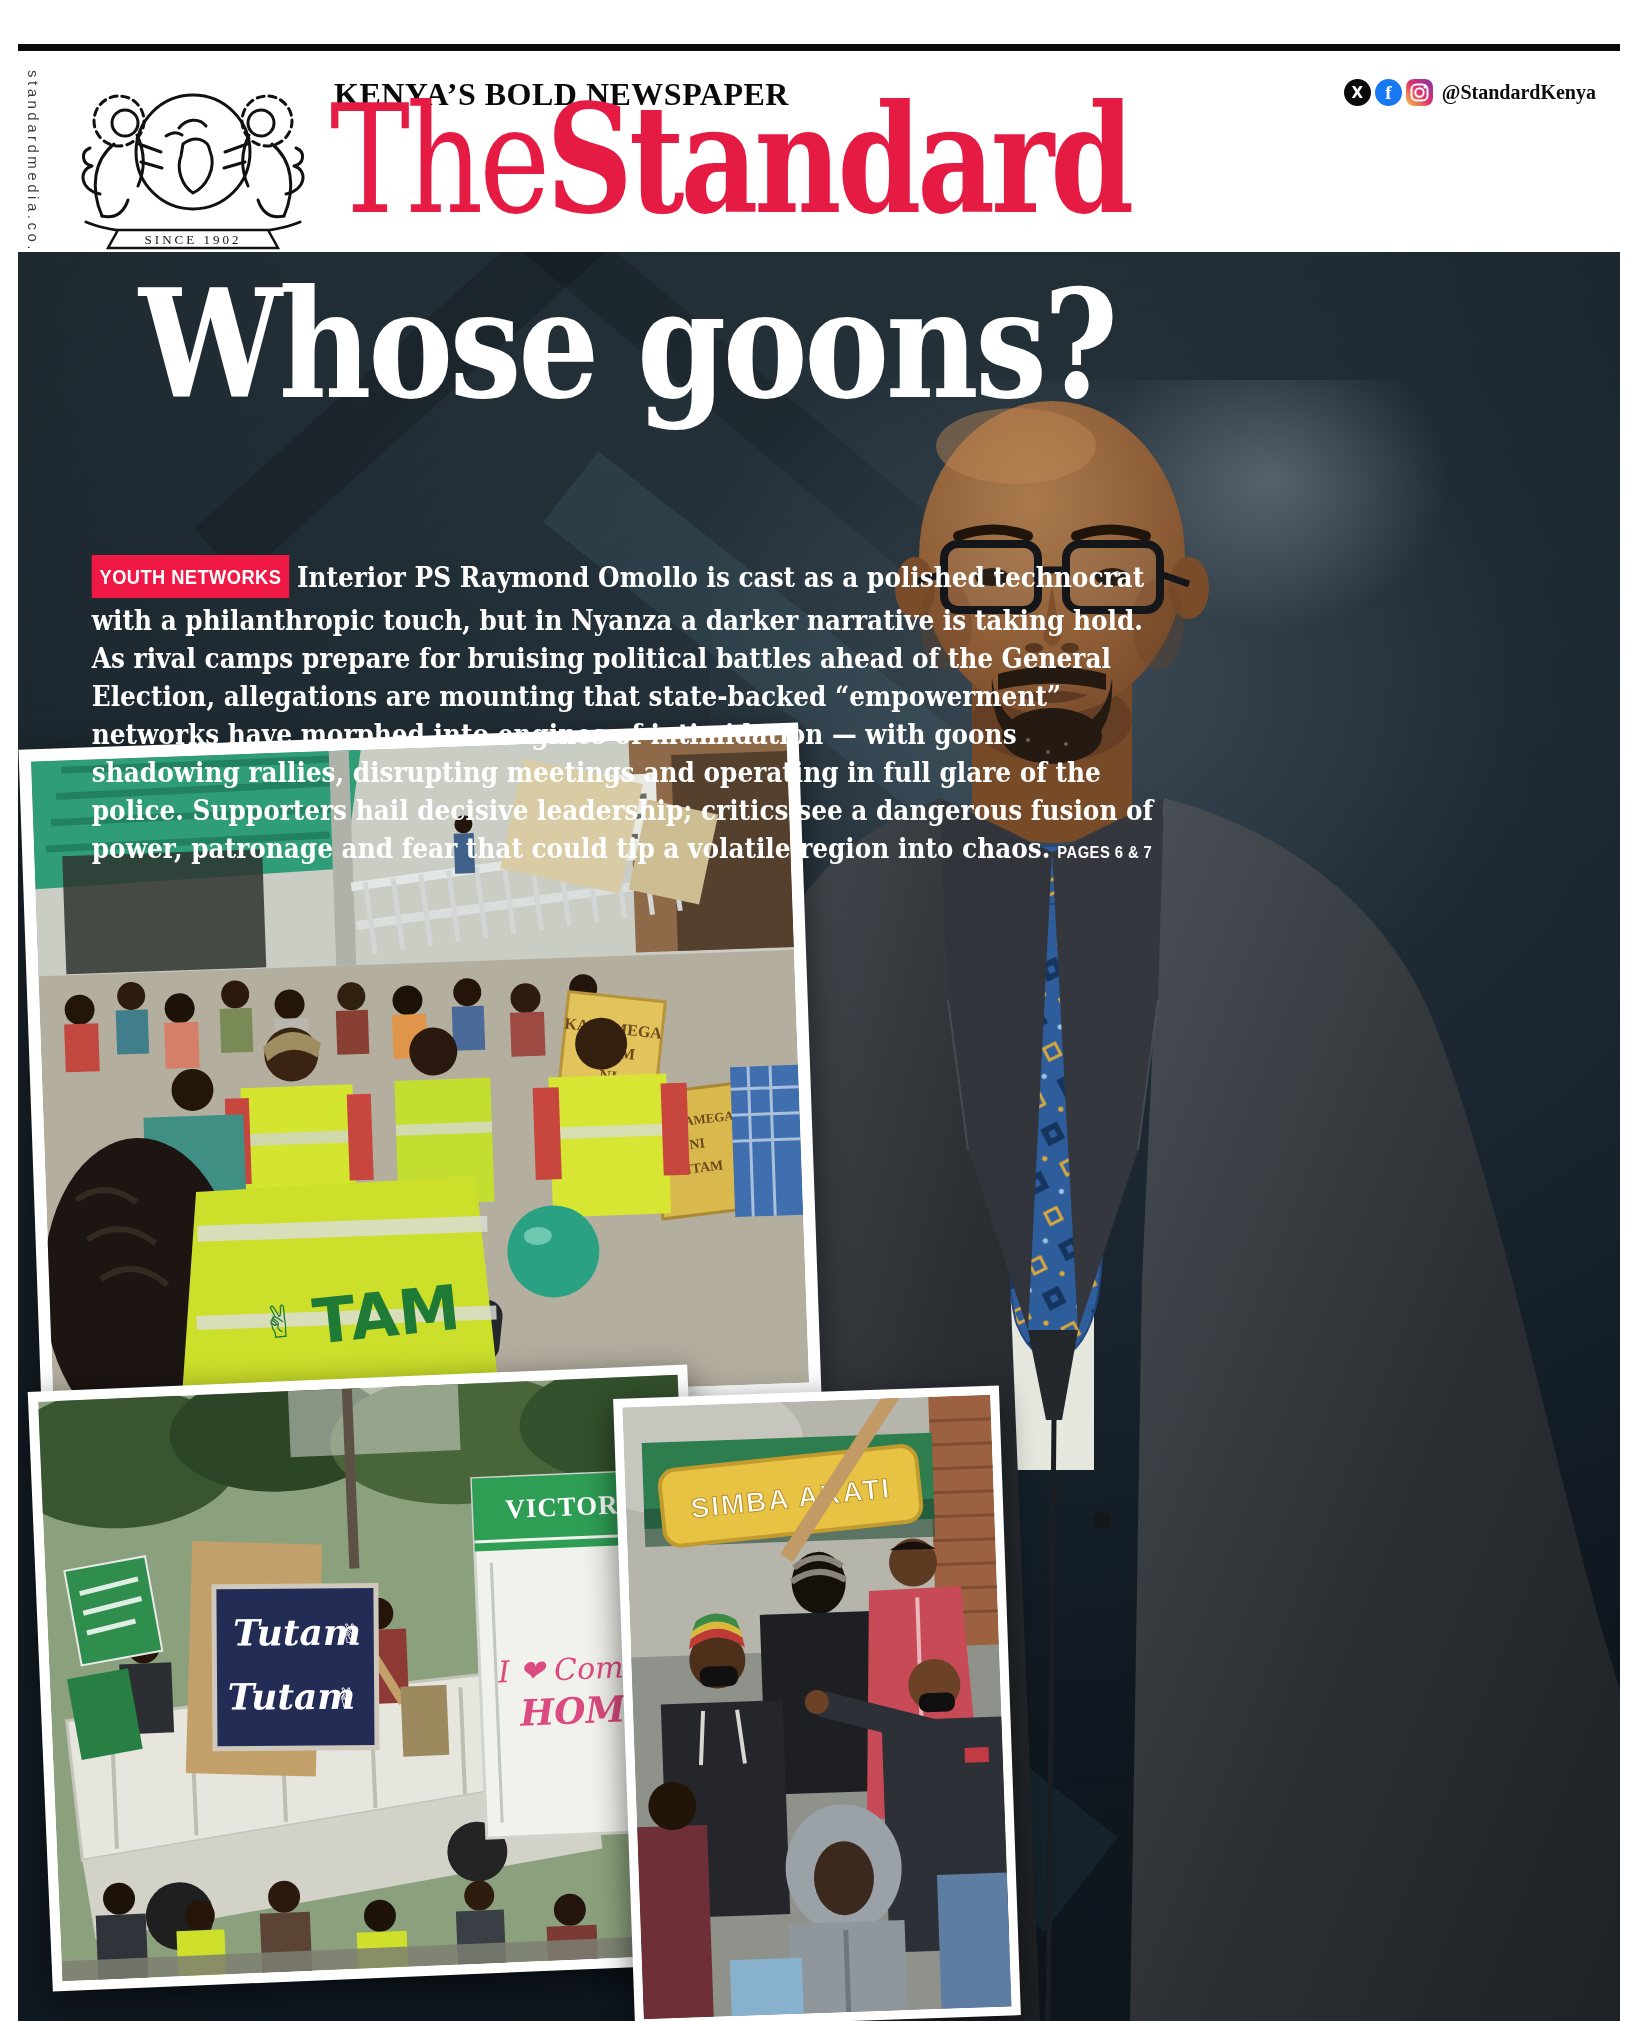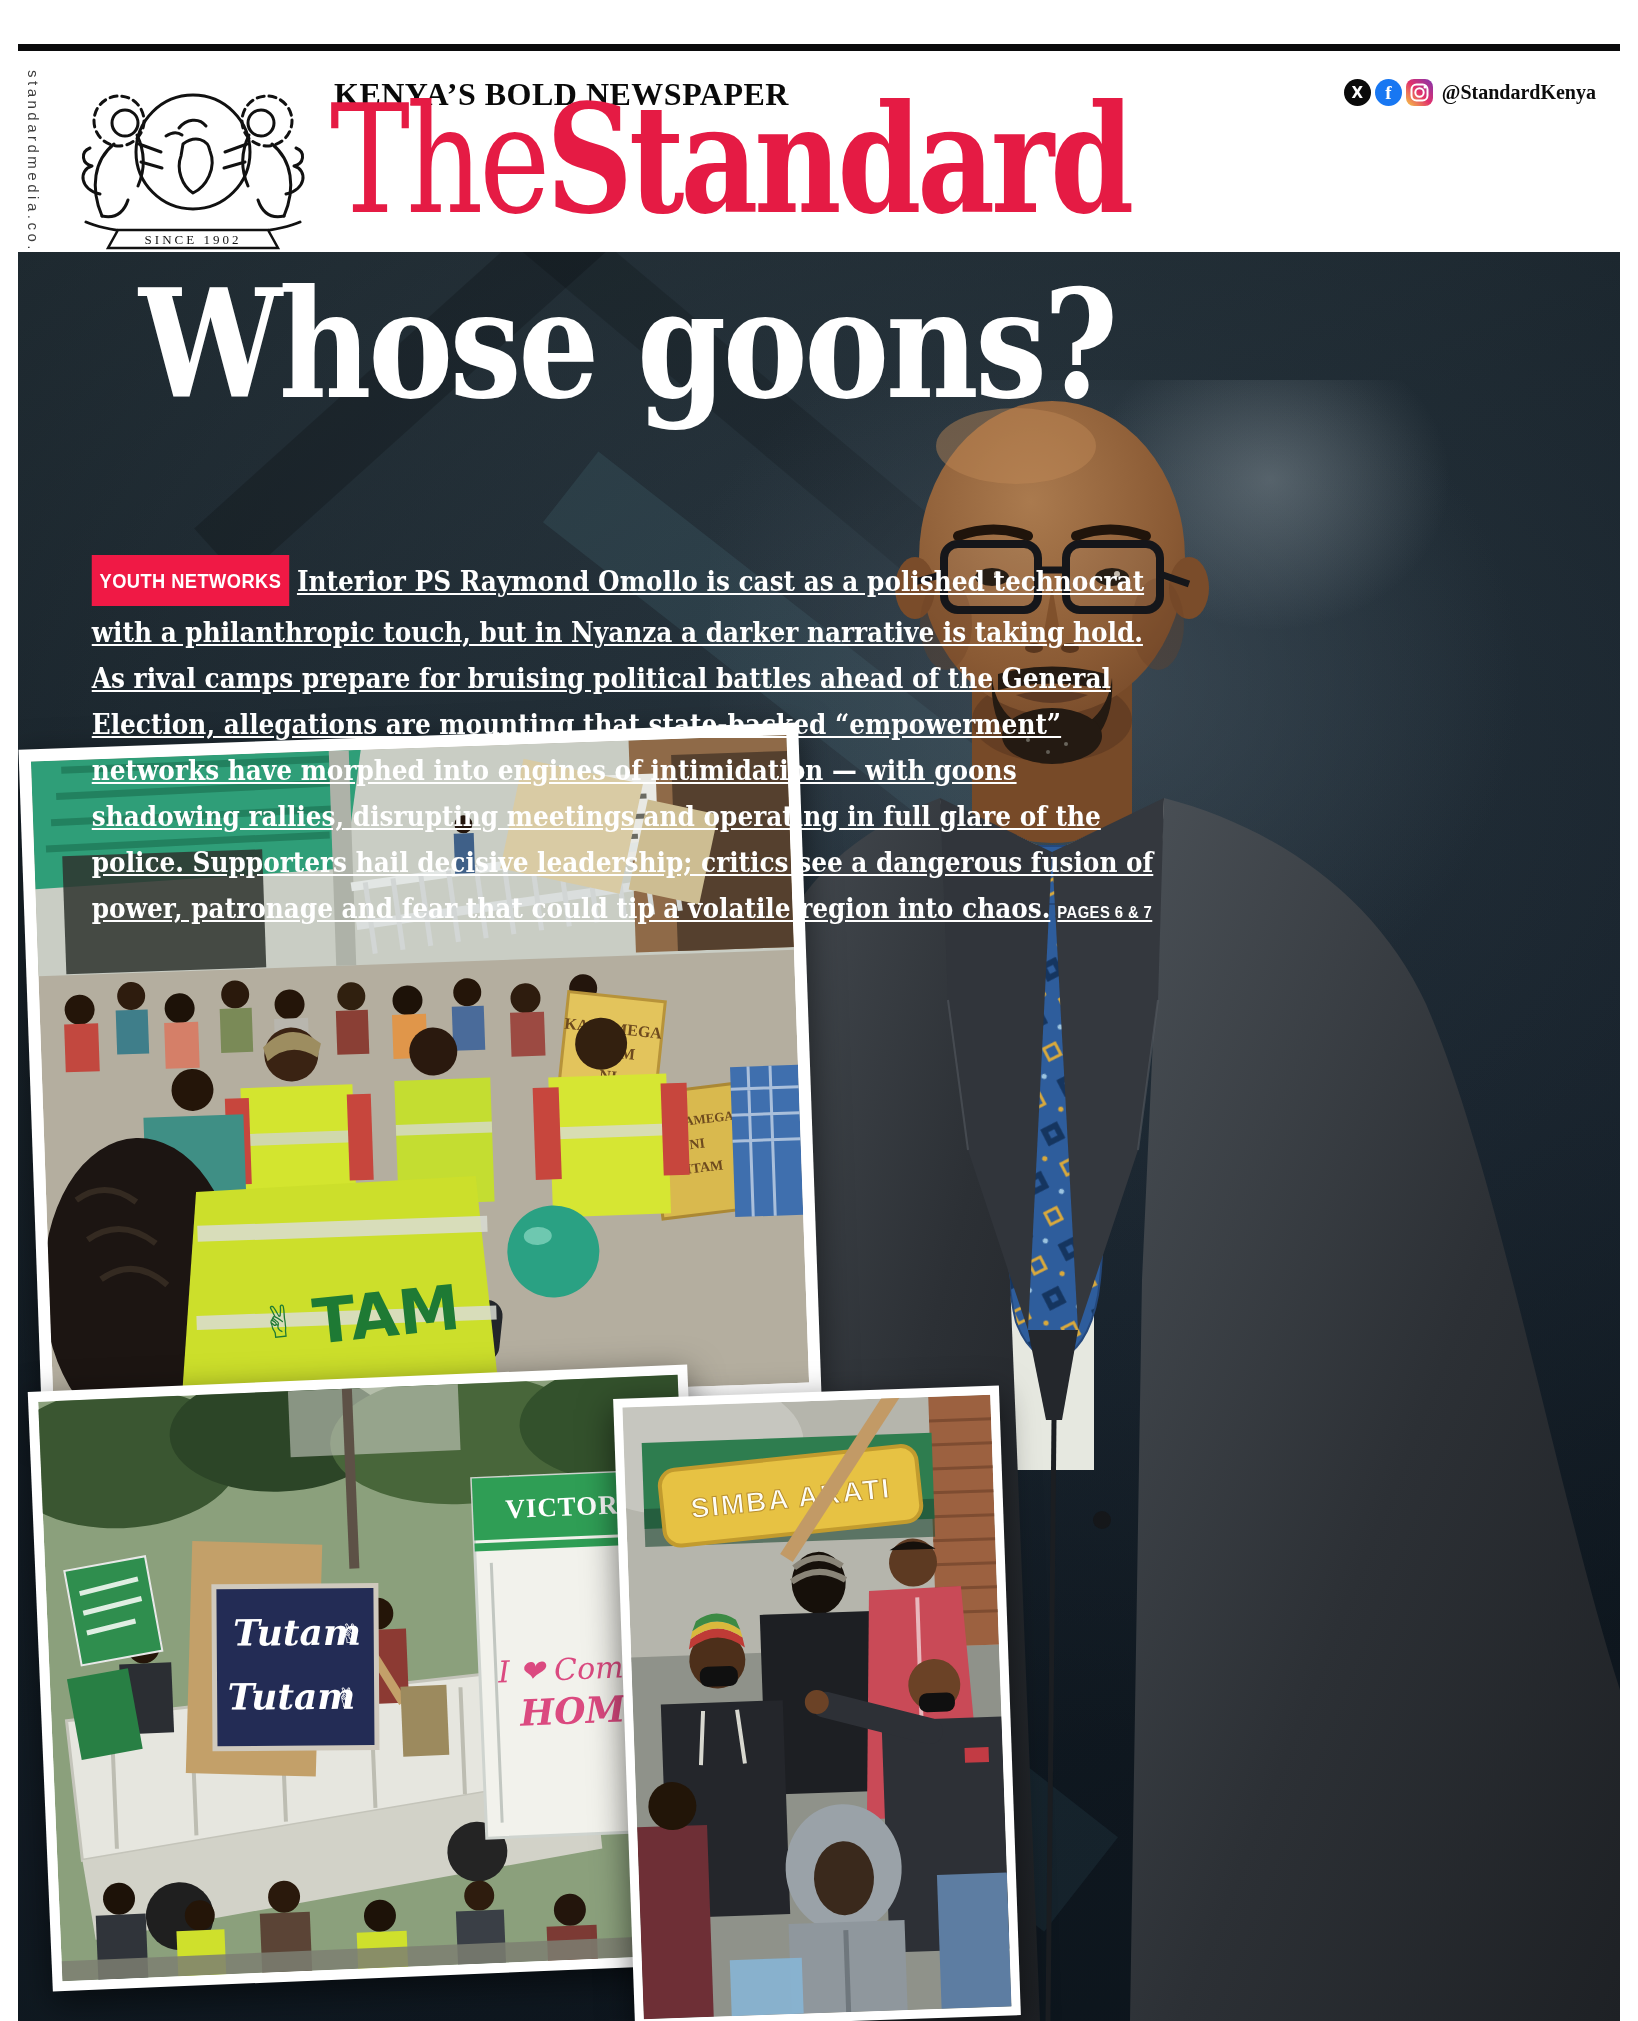--- a/index.html
+++ b/index.html
@@ -30,21 +30,21 @@
           background:radial-gradient(1300px 1000px at 62% 28%,rgba(255,255,255,.05),rgba(0,0,0,.28));}
   .streak{position:absolute;z-index:0;}
   .s1{left:470px;top:430px;width:780px;height:90px;transform:rotate(38deg);background:rgba(96,150,162,.15);}
   .s2{left:330px;top:1320px;width:820px;height:120px;transform:rotate(38deg);background:rgba(70,122,138,.12);}
   .s3{left:120px;top:60px;width:620px;height:70px;transform:rotate(-42deg);background:rgba(0,0,0,.18);}
   .s4{left:420px;top:120px;width:620px;height:60px;transform:rotate(40deg);background:rgba(0,0,0,.15);}
   .headline{position:absolute;z-index:5;left:34px;top:6px;width:1150px;text-align:center;
             font-family:"DejaVu Serif",serif;font-weight:bold;font-size:150px;line-height:172px;
             color:#ffffff;letter-spacing:-4px;transform:scaleX(.85);transform-origin:50% 0;white-space:nowrap;}
   .standfirst{position:absolute;z-index:5;left:12px;top:306px;width:950px;text-align:center;
-              font-family:"DejaVu Serif",serif;font-weight:bold;font-size:28.5px;line-height:46px;color:#fff;text-decoration:underline;}
+              font-family:"DejaVu Serif",serif;font-weight:bold;font-size:28.5px;line-height:38px;color:#fff;}
   .std-line{white-space:nowrap;transform:scaleX(.87);transform-origin:50% 50%;}
   .kicker{display:inline-block;background:#f01945;color:#fff;font-family:"Liberation Sans",sans-serif;
           font-weight:bold;font-size:21px;letter-spacing:.5px;padding:3px 9px 2px 9px;margin-right:9px;
           transform:translateY(-3px);}
   .pages{font-family:"Liberation Sans",sans-serif;font-weight:bold;font-size:17px;letter-spacing:.5px;margin-left:8px;}
   .portrait{position:absolute;z-index:1;right:0;top:128px;width:910px;height:1641px;}
   .photo{position:absolute;background:#ffffff;box-shadow:0 10px 34px rgba(0,0,0,.55);}
   .photo1{z-index:2;left:12px;top:484px;width:756px;height:648px;padding:12px;transform:rotate(-2deg);}
   .photo2{z-index:3;left:22px;top:1126px;width:640px;height:580px;padding:10px;transform:rotate(-2.4deg);}
   .photo3{z-index:4;left:606px;top:1140px;width:368px;height:612px;padding:9px;transform:rotate(-2deg);}

